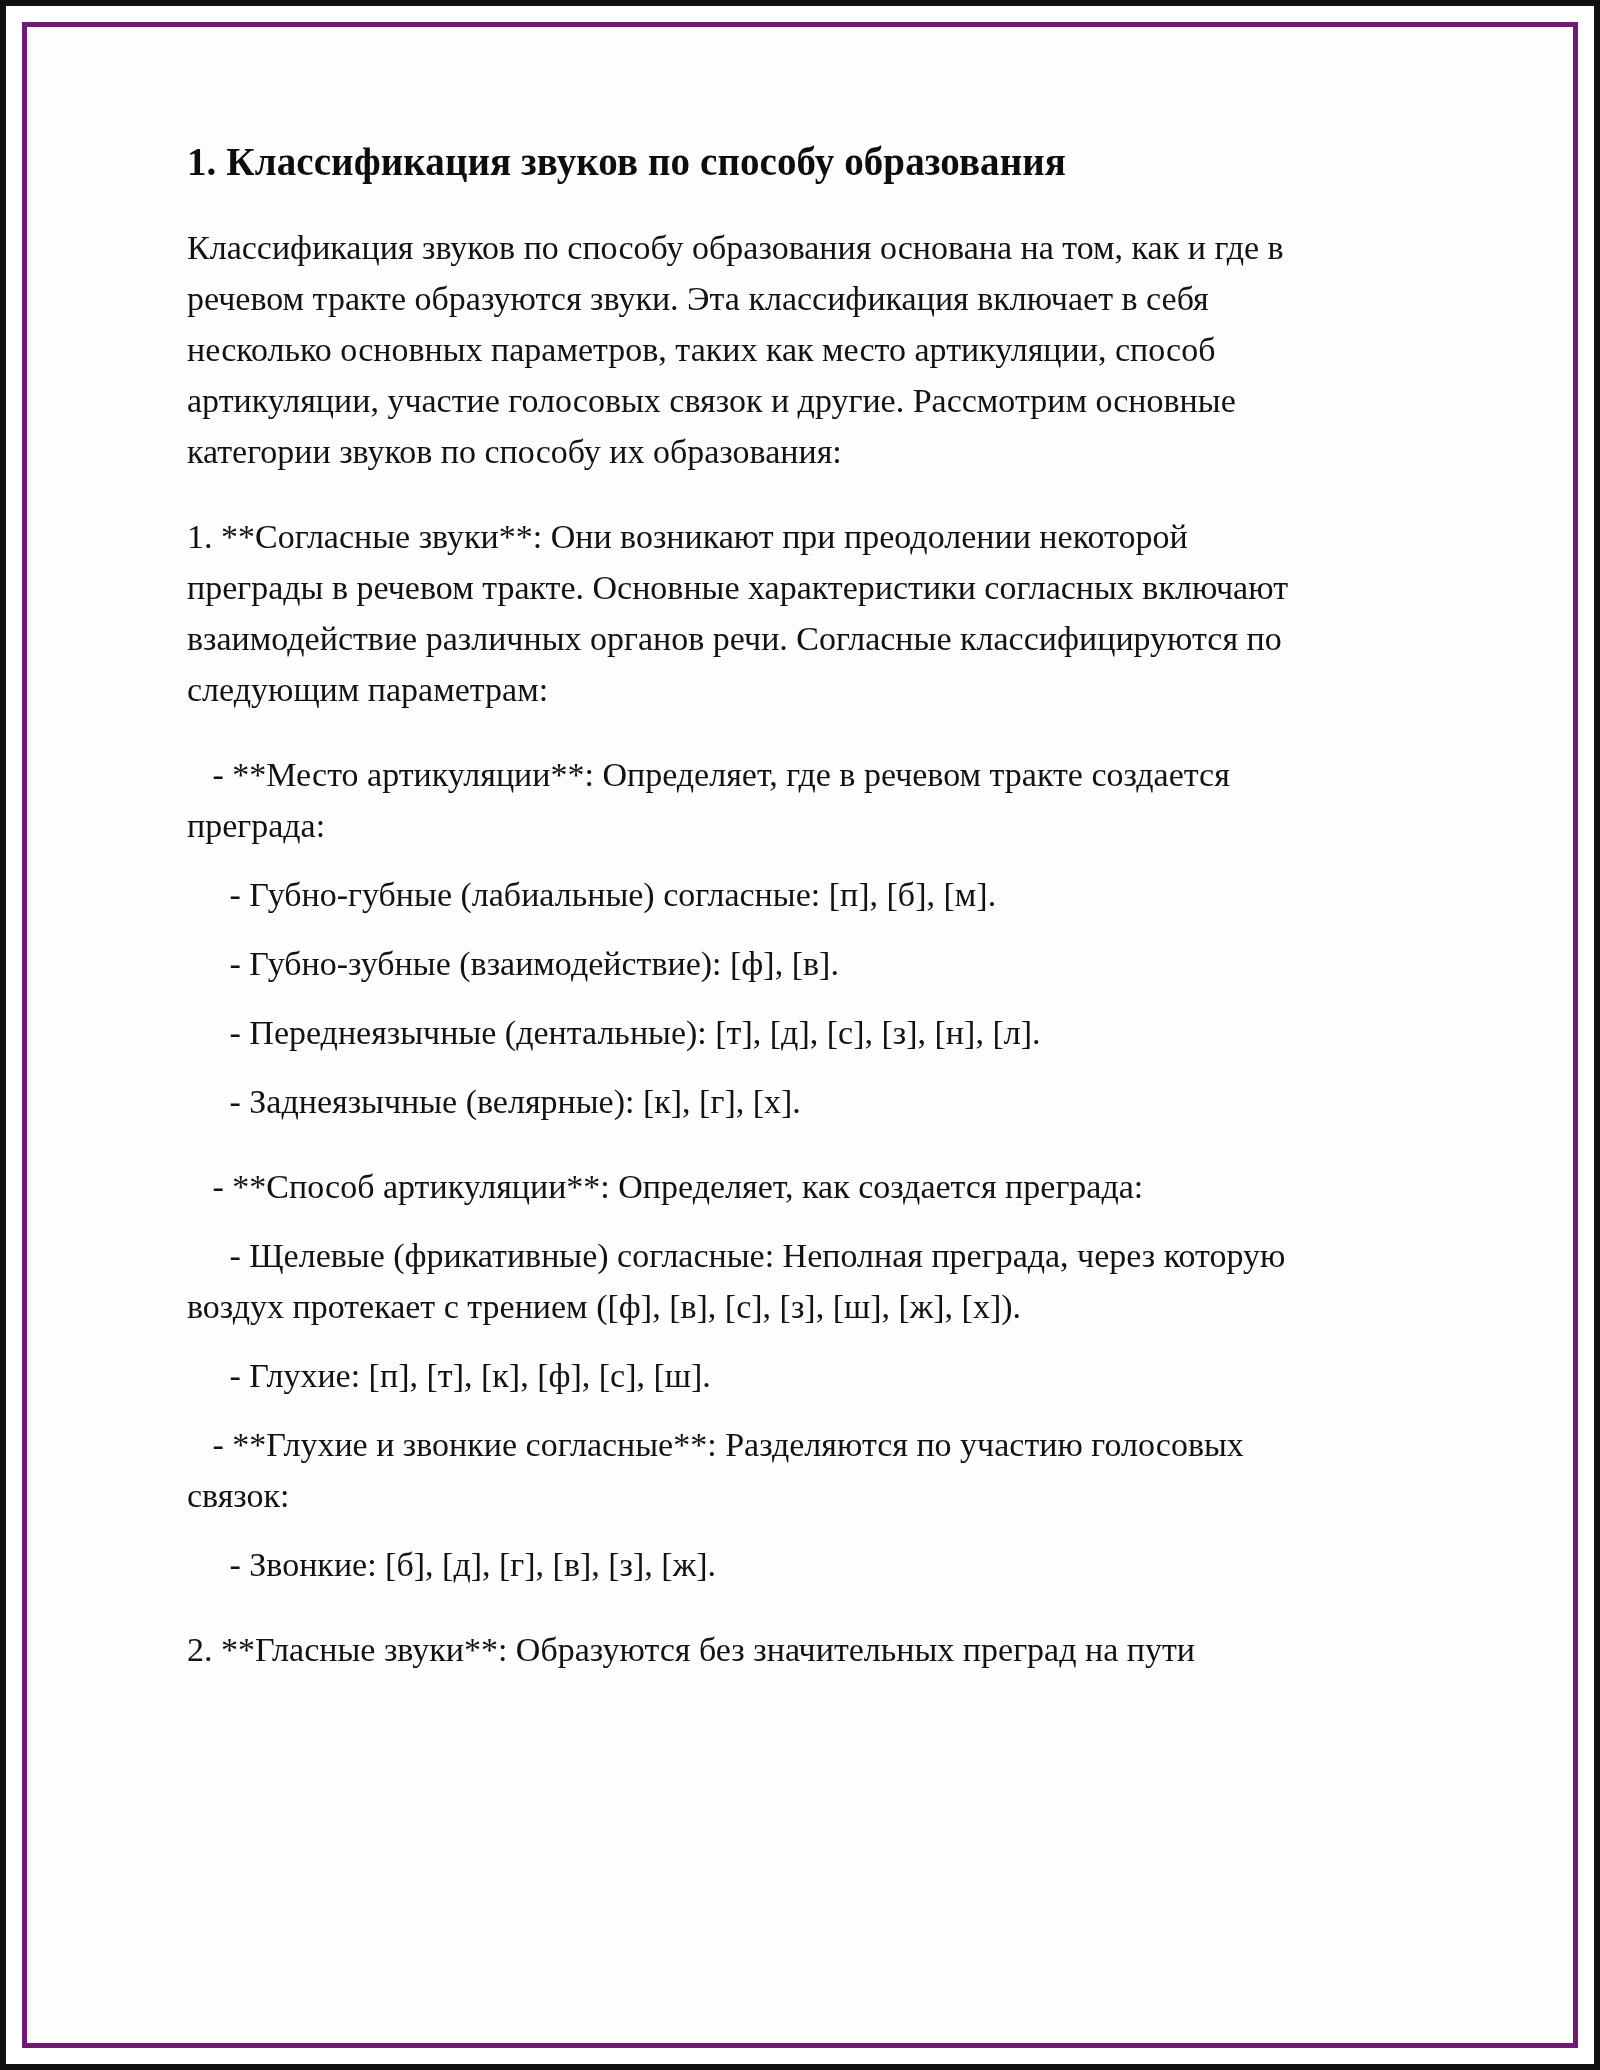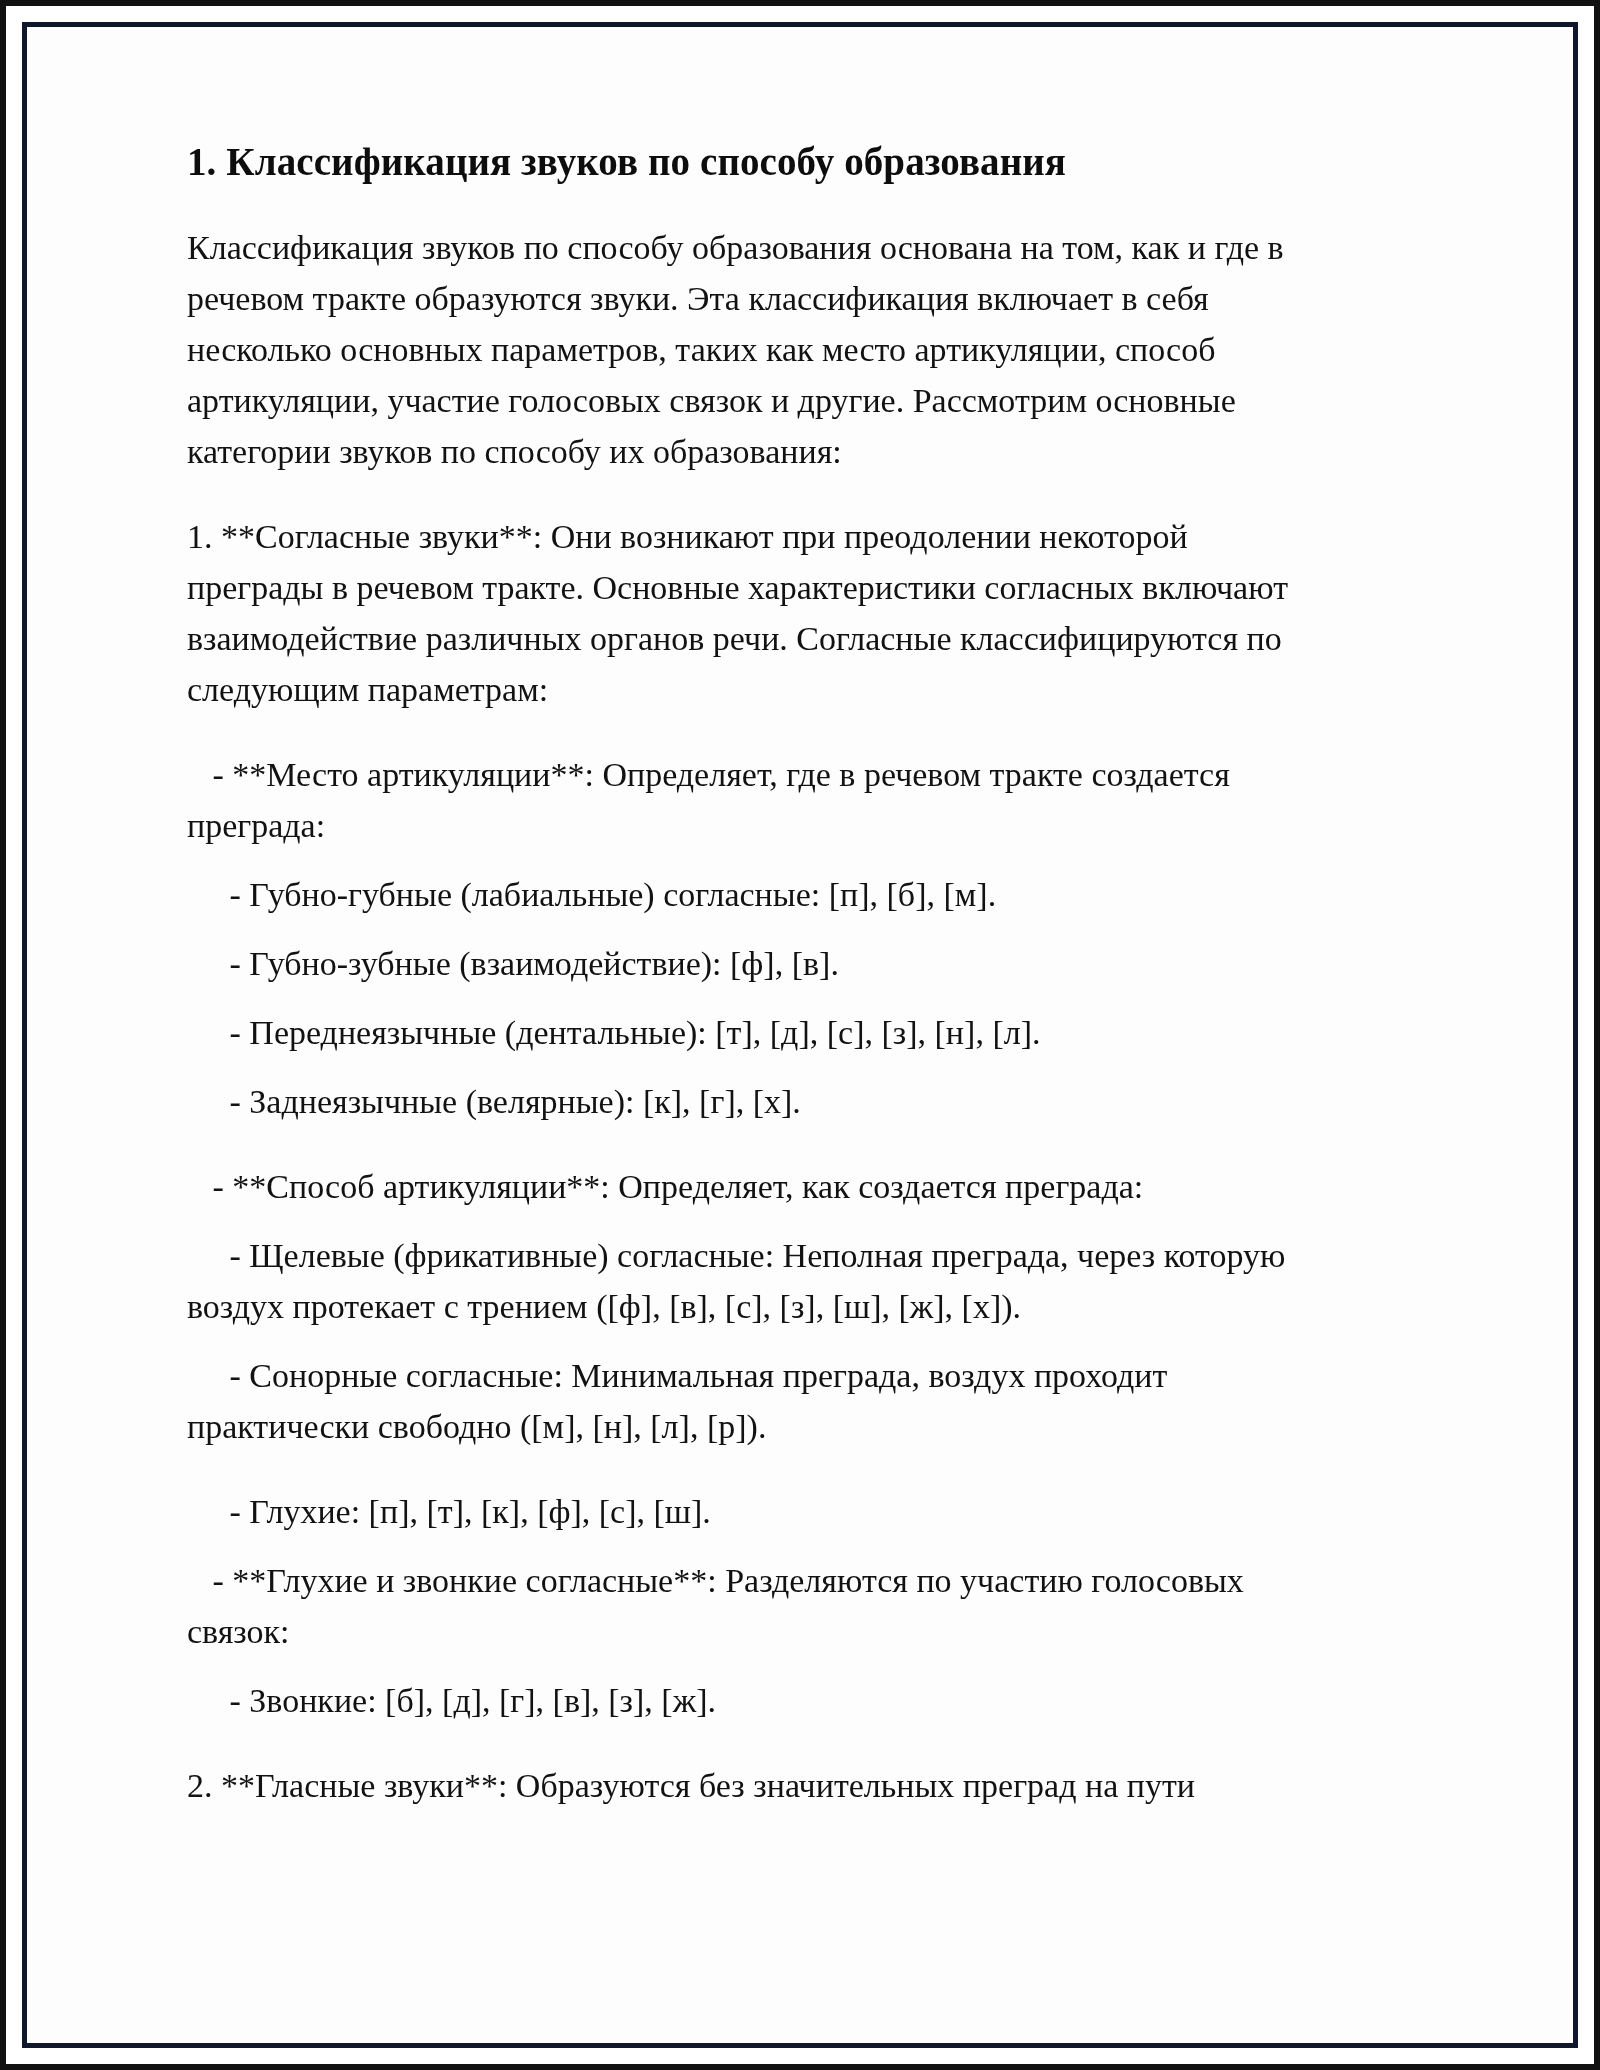--- a/index.html
+++ b/index.html
@@ -25,21 +25,21 @@
     border: 6px solid #111111;
     background: #ffffff;
   }
   #page-inner {
     position: absolute;
     left: 16px;
     top: 16px;
     right: 16px;
     bottom: 16px;
     box-sizing: border-box;
-    border: 5px solid #0f172a;
+    border: 5px solid #701a75;
     background: #bef264;
     overflow: hidden;
     padding-left: 37px;
   }
 
   #sheet {
     position: absolute;
     left: 0; top: 0; right: 0; bottom: 0;
     background: #fdfdfd;
     overflow: hidden;
@@ -100,21 +100,20 @@
         <p class="para tight">     - Переднеязычные (дентальные): [т], [д], [с], [з], [н], [л].</p>
 
 
         <p class="para">     - Заднеязычные (велярные): [к], [г], [х].</p>
 
         <p class="para tight">   - **Способ артикуляции**: Определяет, как создается преграда:</p>
 
 
         <p class="para tight">     - Щелевые (фрикативные) согласные: Неполная преграда, через которую воздух протекает с трением ([ф], [в], [с], [з], [ш], [ж], [х]).</p>
 
-        <p class="para">     - Сонорные согласные: Минимальная преграда, воздух проходит практически свободно ([м], [н], [л], [р]).</p>
 
         <p class="para tight">     - Глухие: [п], [т], [к], [ф], [с], [ш].</p>
 
         <p class="para tight">   - **Глухие и звонкие согласные**: Разделяются по участию голосовых связок:</p>
 
         <p class="para">     - Звонкие: [б], [д], [г], [в], [з], [ж].</p>
 
         <p class="para">2. **Гласные звуки**: Образуются без значительных преград на пути</p>
 
       </div>

